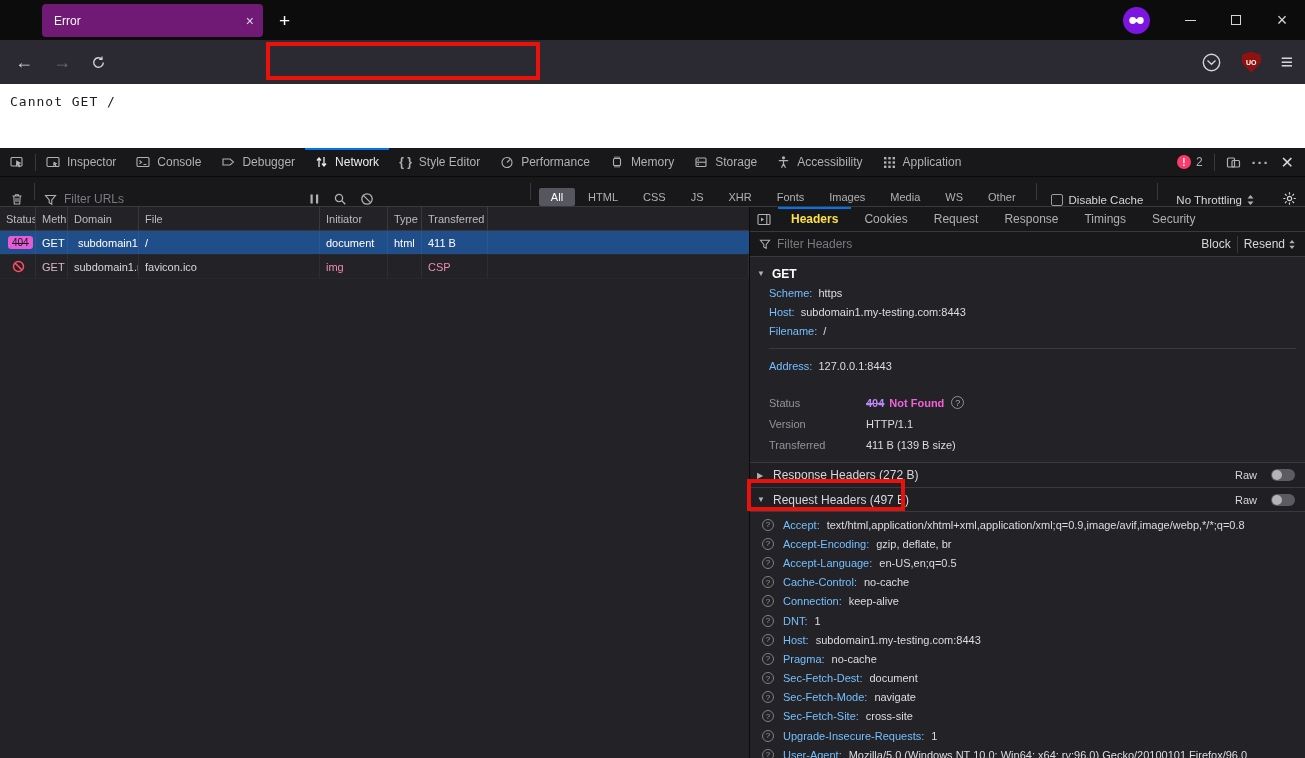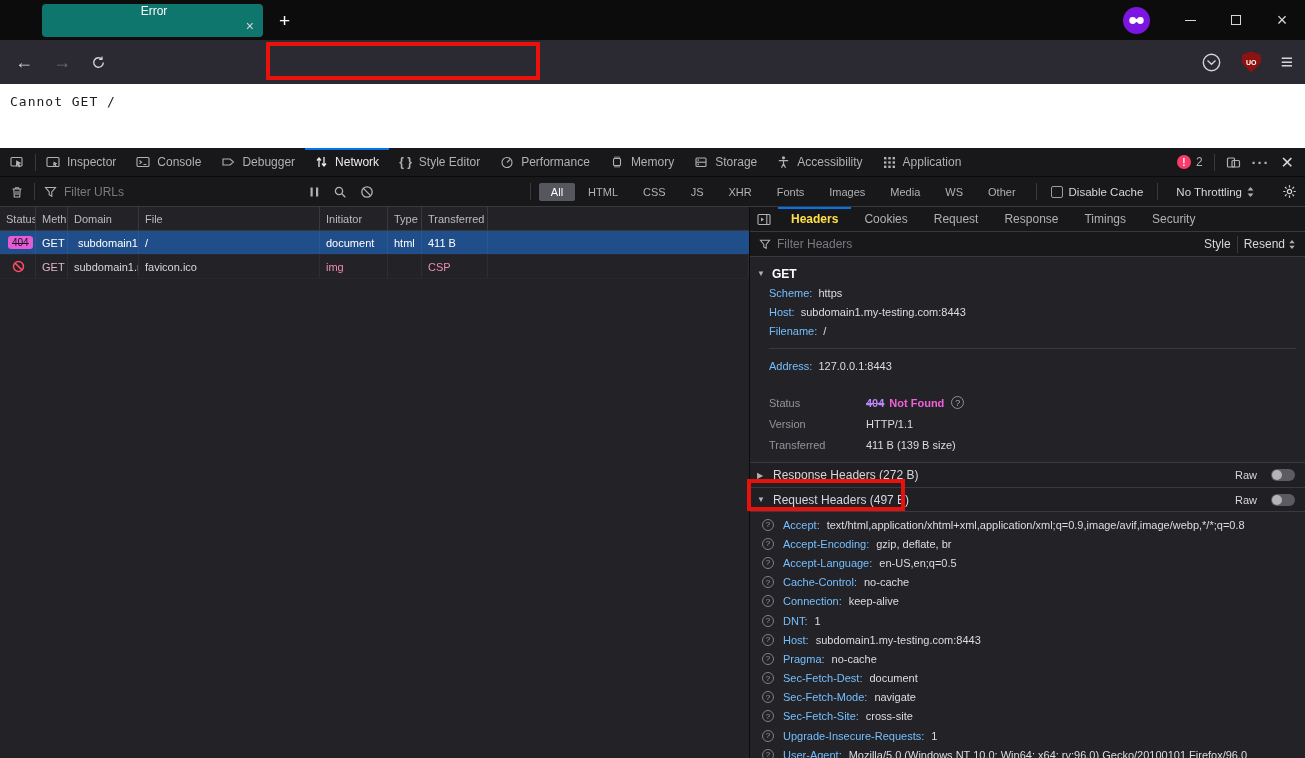--- a/index.html
+++ b/index.html
@@ -2,23 +2,23 @@
 <html><head>
 <meta charset="utf-8">
 <style>
   * { margin:0; padding:0; box-sizing:border-box; }
   html,body { background:#101013; }
   .root { position:relative; width:1305px; height:758px; overflow:hidden;
           font-family:"Liberation Sans","DejaVu Sans",sans-serif; background:#232327; }
 
   
   .titlebar { position:absolute; left:0; top:0; width:1305px; height:40px; background:#0c0c0d; }
-  .btab { position:absolute; left:42px; top:4px; width:221px; height:33px; background:#0f766e;
+  .btab { position:absolute; left:42px; top:4px; width:221px; height:33px; background:#701a75;
           border-radius:4px; display:flex; align-items:center; padding:0 9px 0 12px;
-          color:#fbfbfe; font-size:12px;flex-direction:column; }
+          color:#fbfbfe; font-size:12px; }
   .btab-close { margin-left:auto; color:#d7d7db; font-size:14px; }
   .newtab { position:absolute; left:271px; top:7px; width:27px; height:27px; display:flex;
             align-items:center; justify-content:center; color:#fbfbfe; font-size:19px; border-radius:4px; }
   .win-cluster { position:absolute; right:0; top:0; height:40px; display:flex; align-items:center; }
   .mask-badge { width:27px; height:27px; border-radius:50%; background:#7d15e0; display:flex;
                 align-items:center; justify-content:center; margin-right:17px; }
   .win-btn { width:46px; height:40px; display:flex; align-items:center; justify-content:center; color:#d7d7db; }
   .min-glyph { display:block; width:11px; border-top:1.6px solid #d7d7db; }
   .max-glyph { display:block; width:10px; height:10px; border:1.6px solid #d7d7db; }
   .close-glyph { font-size:18px; line-height:18px; }
@@ -52,21 +52,21 @@
   .vdiv { width:1px; height:17px; background:#38383d; align-self:center; }
   .dt-tab { display:flex; align-items:center; gap:7px; padding:0 10px; }
   .dt-tab.active { box-shadow:inset 0 2px 0 0 #0074e8; color:#ececef; }
   .dt-right { margin-left:auto; display:flex; align-items:center; gap:11px; padding-right:11px; }
   .err-badge { width:14px; height:14px; border-radius:50%; background:#fb3b6b; color:#fff; font-size:10px;
                font-weight:bold; display:flex; align-items:center; justify-content:center; }
   .err-wrap { display:flex; align-items:center; gap:5px; }
   .dots { color:#b1b1b3; font-size:15px; letter-spacing:1px; font-weight:bold; }
   .dt-close { color:#d7d7db; font-size:16px; }
 
-  .dt-filterbar { display:flex; align-items:center; height:30px; background:#18181a;
+  .dt-filterbar { display:flex; align-items:flex-end; height:30px; background:#18181a;
                   border-bottom:1px solid #38383d; color:#b1b1b3; font-size:11px; }
   .fb-trash { width:34px; display:flex; align-items:center; justify-content:center; }
   .fb-funnel { margin:0 7px 0 9px; }
   .fb-input { flex:1; background:transparent; border:none; outline:none; color:#d7d7db;
               font-size:12px; font-family:inherit; }
   .fb-input::placeholder { color:#7a7a80; }
   .fb-icons { display:flex; align-items:center; gap:13px; margin-right:150px; padding:0 6px; }
   .pills { display:flex; align-items:center; gap:1px; margin:0 8px; }
   .pill { padding:3px 12px; border-radius:2px; color:#b1b1b3; }
   .pill.sel { background:#56565f; color:#fff; }
@@ -427,21 +427,21 @@
           <span class="d-tab">Request</span>
           <span class="d-tab">Response</span>
           <span class="d-tab">Timings</span>
           <span class="d-tab">Security</span>
         </div>
         <div class="detail-filter">
           <svg class="ic" width="12" height="12" viewBox="0 0 13 13" fill="none" stroke="currentColor" stroke-width="1.1">
               <path d="M1.5 2.5h10L7.8 7v4.2L5.2 9.6V7z"></path>
             </svg>
           <input class="df-input" placeholder="Filter Headers" style="">
-          <span class="txt-btn">Style</span>
+          <span class="txt-btn">Block</span>
           <span class="vdiv"></span>
           <span class="txt-btn resend">
             <span>Resend</span>
             <svg class="ic" width="8" height="11" viewBox="0 0 9 12">
                 <g fill="#b1b1b3">
                   <path d="M4.5 1L7.5 4.6h-6z"></path>
                   <path d="M4.5 11L1.5 7.4h6z"></path>
                 </g>
               </svg>
           </span>

